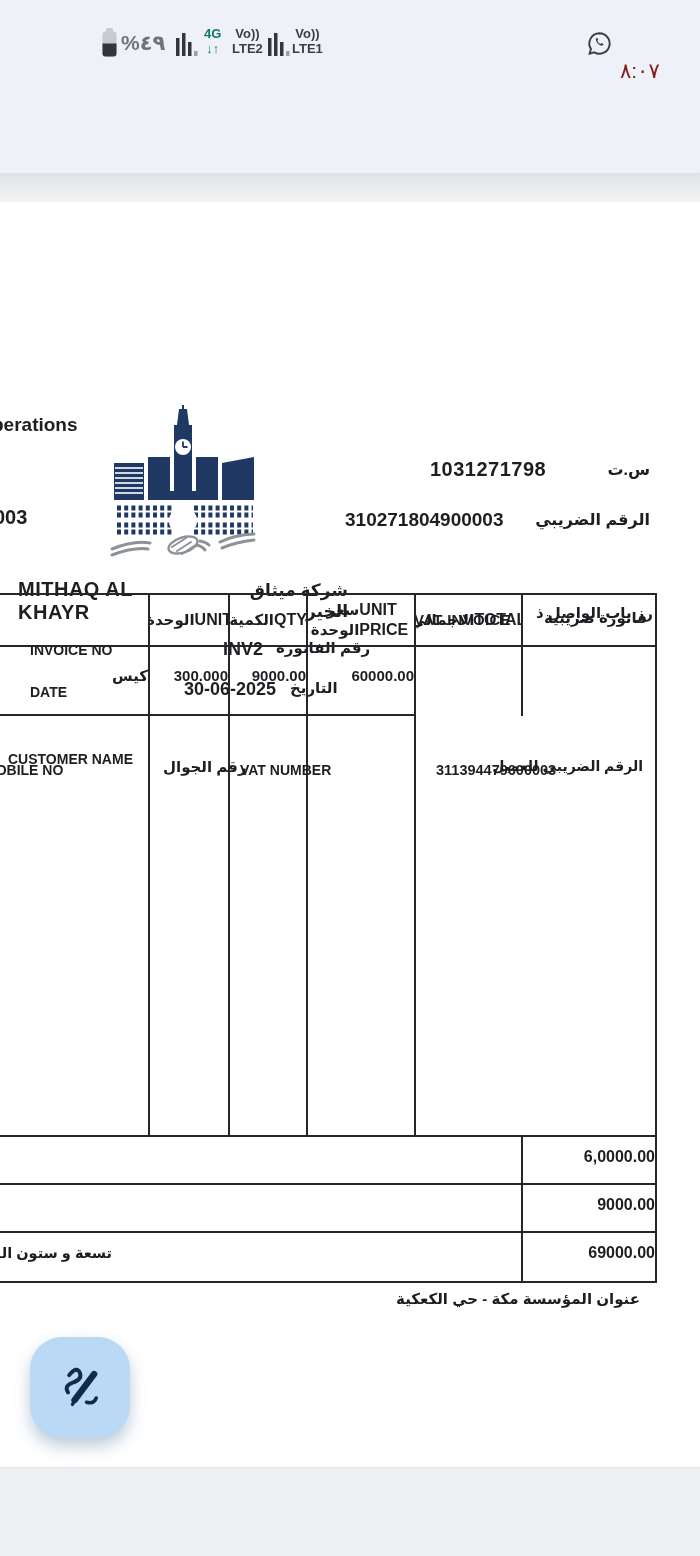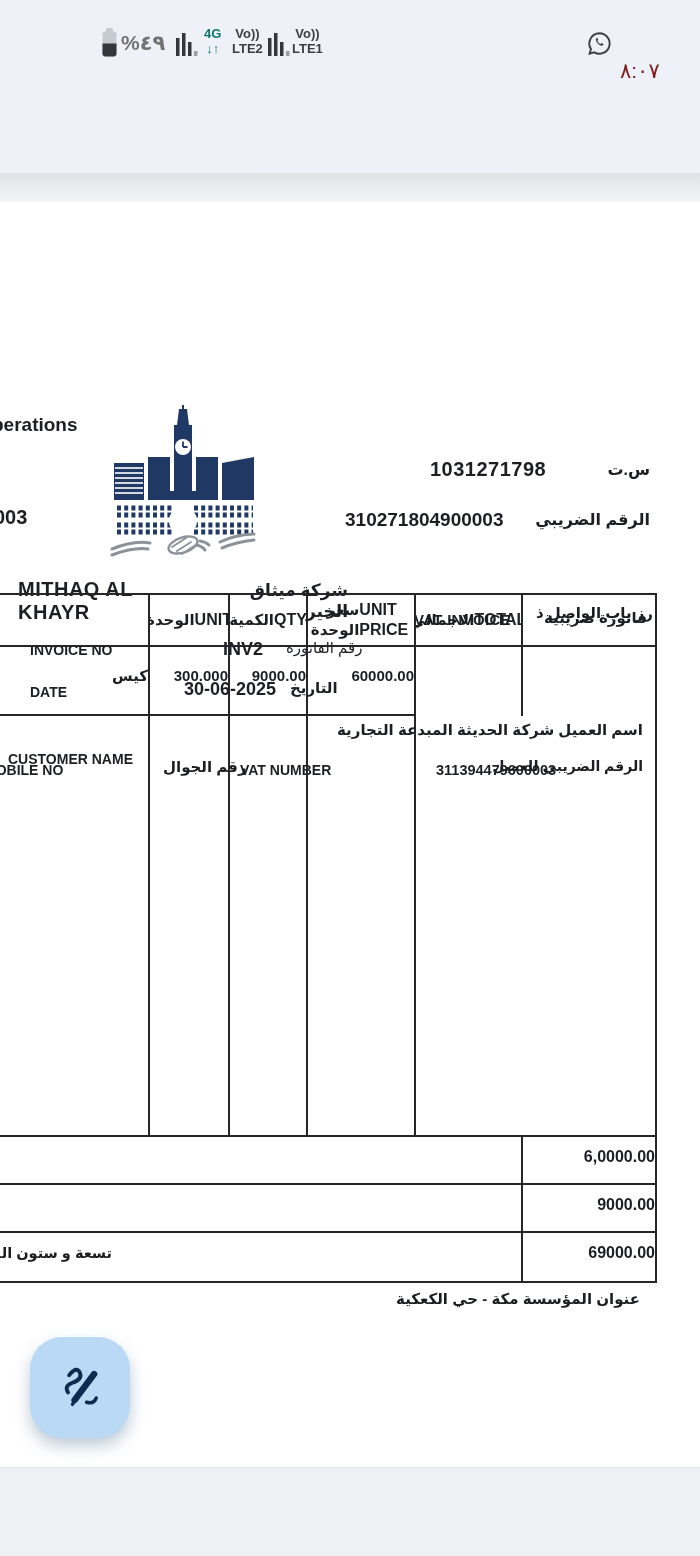--- a/index.html
+++ b/index.html
@@ -39,21 +39,21 @@
   .clip1{position:absolute;left:-8px;top:212px;font-size:19px;font-weight:bold;}
   .clip2{position:absolute;left:-6px;top:304px;font-size:20px;font-weight:bold;}
   .logo{position:absolute;left:108px;top:203px;}
   .company-line{position:absolute;left:18px;top:376px;width:330px;display:flex;align-items:baseline;}
   .company-en{font-size:20px;font-weight:bold;letter-spacing:.5px;}
   .company-ar{font-size:17px;font-weight:bold;margin-left:10px;direction:rtl;}
   .vatinv-en{position:absolute;left:414px;top:409px;font-size:15px;font-weight:bold;letter-spacing:.3px;}
   .vatinv-ar{position:absolute;left:544px;top:407px;font-size:15px;font-weight:bold;direction:rtl;}
   .invno-en{position:absolute;left:30px;top:440px;font-size:14px;font-weight:bold;}
   .invno-val{position:absolute;left:223px;top:437px;font-size:18px;font-weight:bold;}
-  .invno-ar{position:absolute;left:286px;top:437px;font-size:15px;font-weight:normal;direction:rtl;}
+  .invno-ar{position:absolute;left:276px;top:437px;font-size:15px;font-weight:bold;direction:rtl;}
   .date-en{position:absolute;left:30px;top:482px;font-size:14px;font-weight:bold;}
   .date-val{position:absolute;left:184px;top:477px;font-size:18px;font-weight:bold;}
   .date-ar{position:absolute;left:290px;top:477px;font-size:15px;font-weight:bold;direction:rtl;}
   .cust-en{position:absolute;left:8px;top:549px;font-size:14px;font-weight:bold;}
   .cust-ar{position:absolute;right:57px;top:519px;font-size:15px;font-weight:bold;direction:rtl;}
   .mob-en{position:absolute;left:-16px;top:560px;font-size:14px;font-weight:bold;}
   .mob-ar{position:absolute;left:163px;top:556px;font-size:15px;font-weight:bold;direction:rtl;}
   .vatnum-en{position:absolute;left:240px;top:560px;font-size:14px;font-weight:bold;}
   .custvat-val{position:absolute;left:436px;top:560px;font-size:14.5px;font-weight:bold;}
   .custvat-ar{position:absolute;right:57px;top:556px;font-size:14px;font-weight:bold;direction:rtl;}
@@ -230,21 +230,20 @@
 
     <span class="invno-en">INVOICE NO</span>
     <span class="invno-val">INV2</span>
     <span class="invno-ar">رقم الفاتورة</span>
 
     <span class="date-en">DATE</span>
     <span class="date-val">30-06-2025</span>
     <span class="date-ar">التاريخ</span>
 
     <span class="cust-en">CUSTOMER NAME</span>
-    <span class="cust-ar">اسم العميل شركة الحديثة المبدعة التجارية</span>
 
     <span class="mob-en">MOBILE NO</span>
     <span class="mob-ar">رقم الجوال</span>
     <span class="vatnum-en">VAT NUMBER</span>
     <span class="custvat-val">311394479600003</span>
     <span class="custvat-ar">الرقم الضريبي للعميل</span>
   </div>
 
   <div class="inv-table">
 

